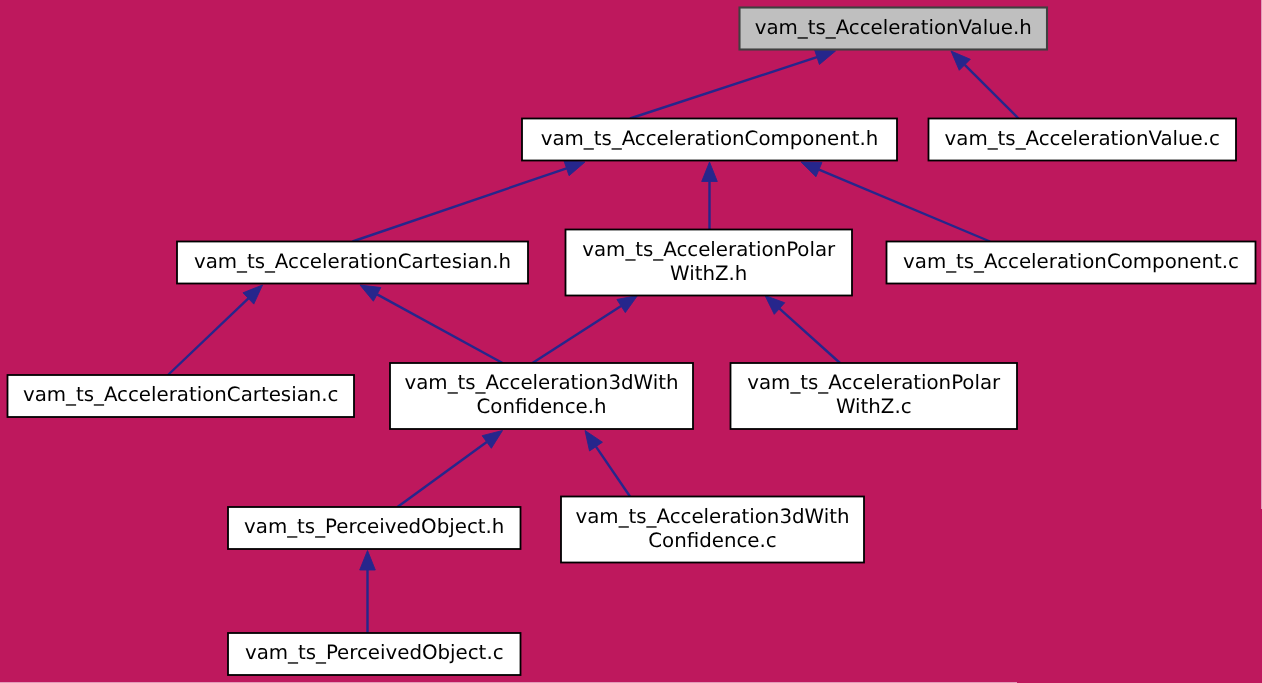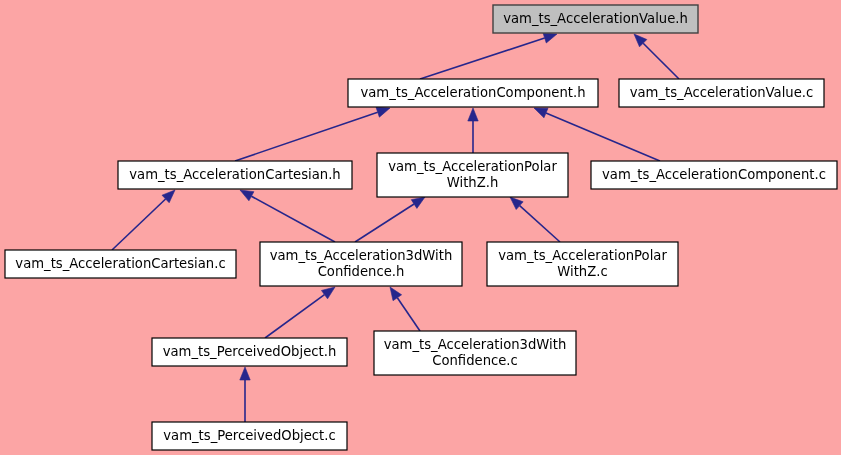--- a/index.html
+++ b/index.html
@@ -4,21 +4,21 @@
 <style>
   html, body {
     margin: 0;
     padding: 0;
     background: #ffffff;
   }
   #graph-root {
     position: relative;
     width: 841px;
     height: 455px;
-    background: #fca5a5;
+    background: #be185d;
     font-family: "DejaVu Sans", "Liberation Sans", sans-serif;
     overflow: hidden;
   }
   svg#graph-svg {
     position: absolute;
     left: 0;
     top: 0;
     width: 841px;
     height: 455px;
   }

